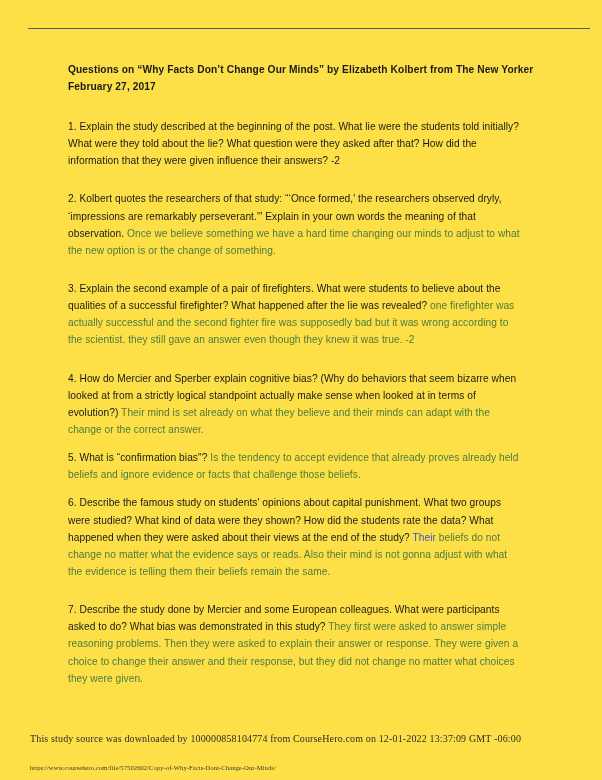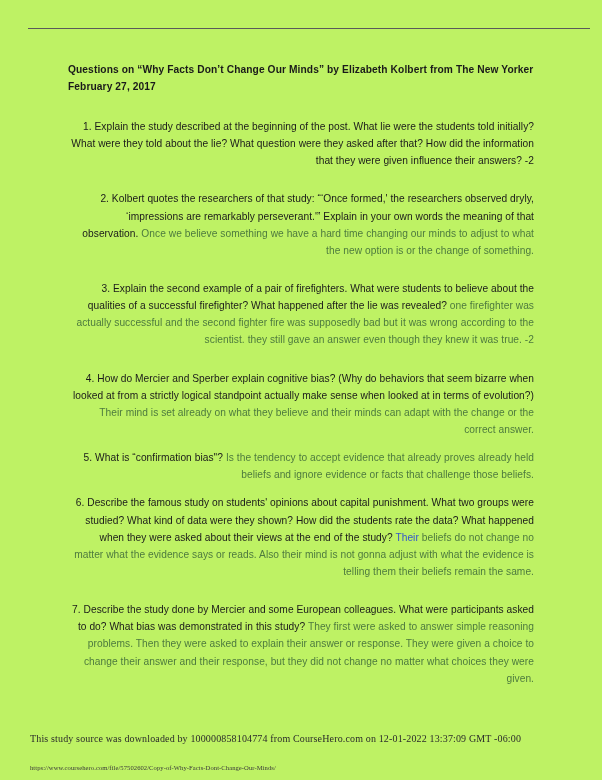--- a/index.html
+++ b/index.html
@@ -12,21 +12,21 @@
     width: 602px;
     height: 780px;
     position: relative;
     font-family: "Liberation Sans", sans-serif;
     -webkit-font-smoothing: antialiased;
   }
 
   .page {
     position: absolute;
     inset: 0;
-    background: #bef264;
+    background: #fde047;
     overflow: hidden;
     text-decoration: underline;
   }
 
   
   .top-rule {
     position: absolute;
     left: 28px;
     top: 28px;
     width: 562px;
@@ -49,22 +49,22 @@
     line-height: 1.62;
     letter-spacing: 0.01em;
     margin: 0 0 23px 0;
   }
 
   .qa-block {
     font-size: 10.2px;
     color: #1a1a1a;
     line-height: 1.68;
     letter-spacing: 0.005em;
-    margin: 0 0 21px 0;
-    text-align: right;
+    margin: 0 12px 21px 0;
+    text-align: left;
   }
 
   .qa-block.tight {
     margin-bottom: 11px;
   }
 
   .q-text {
     color: #1a1a1a;
   }
 

